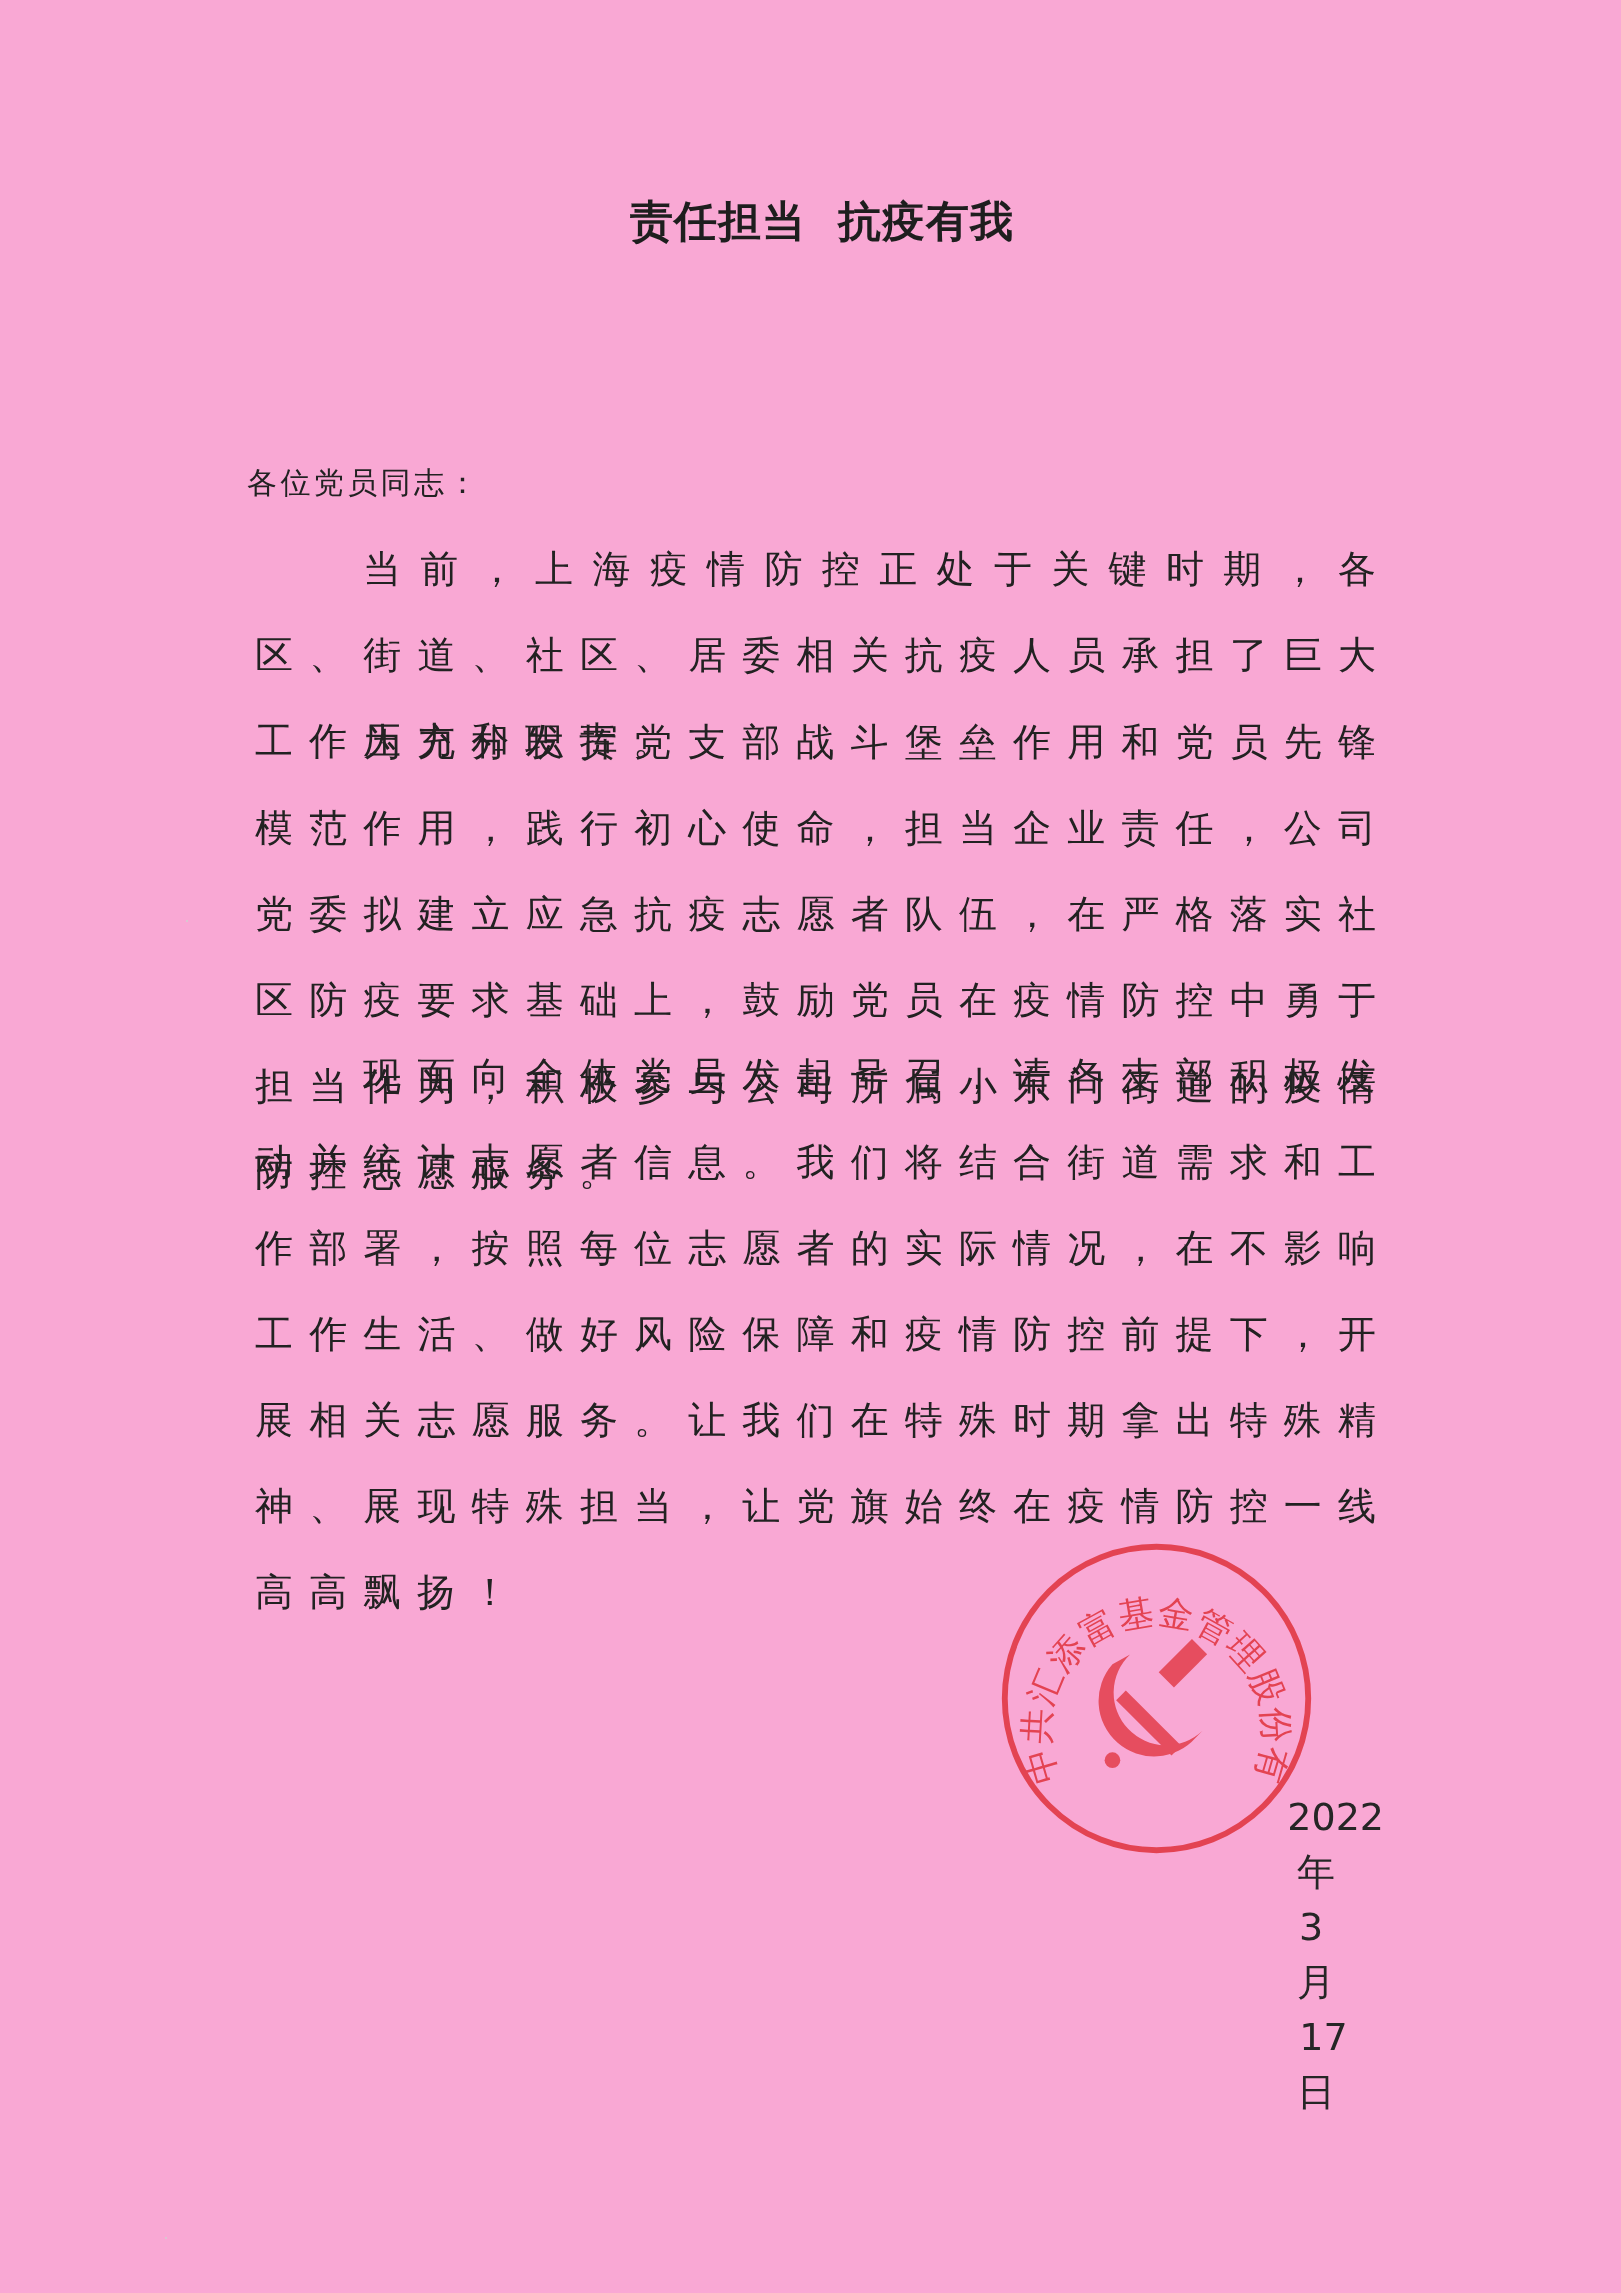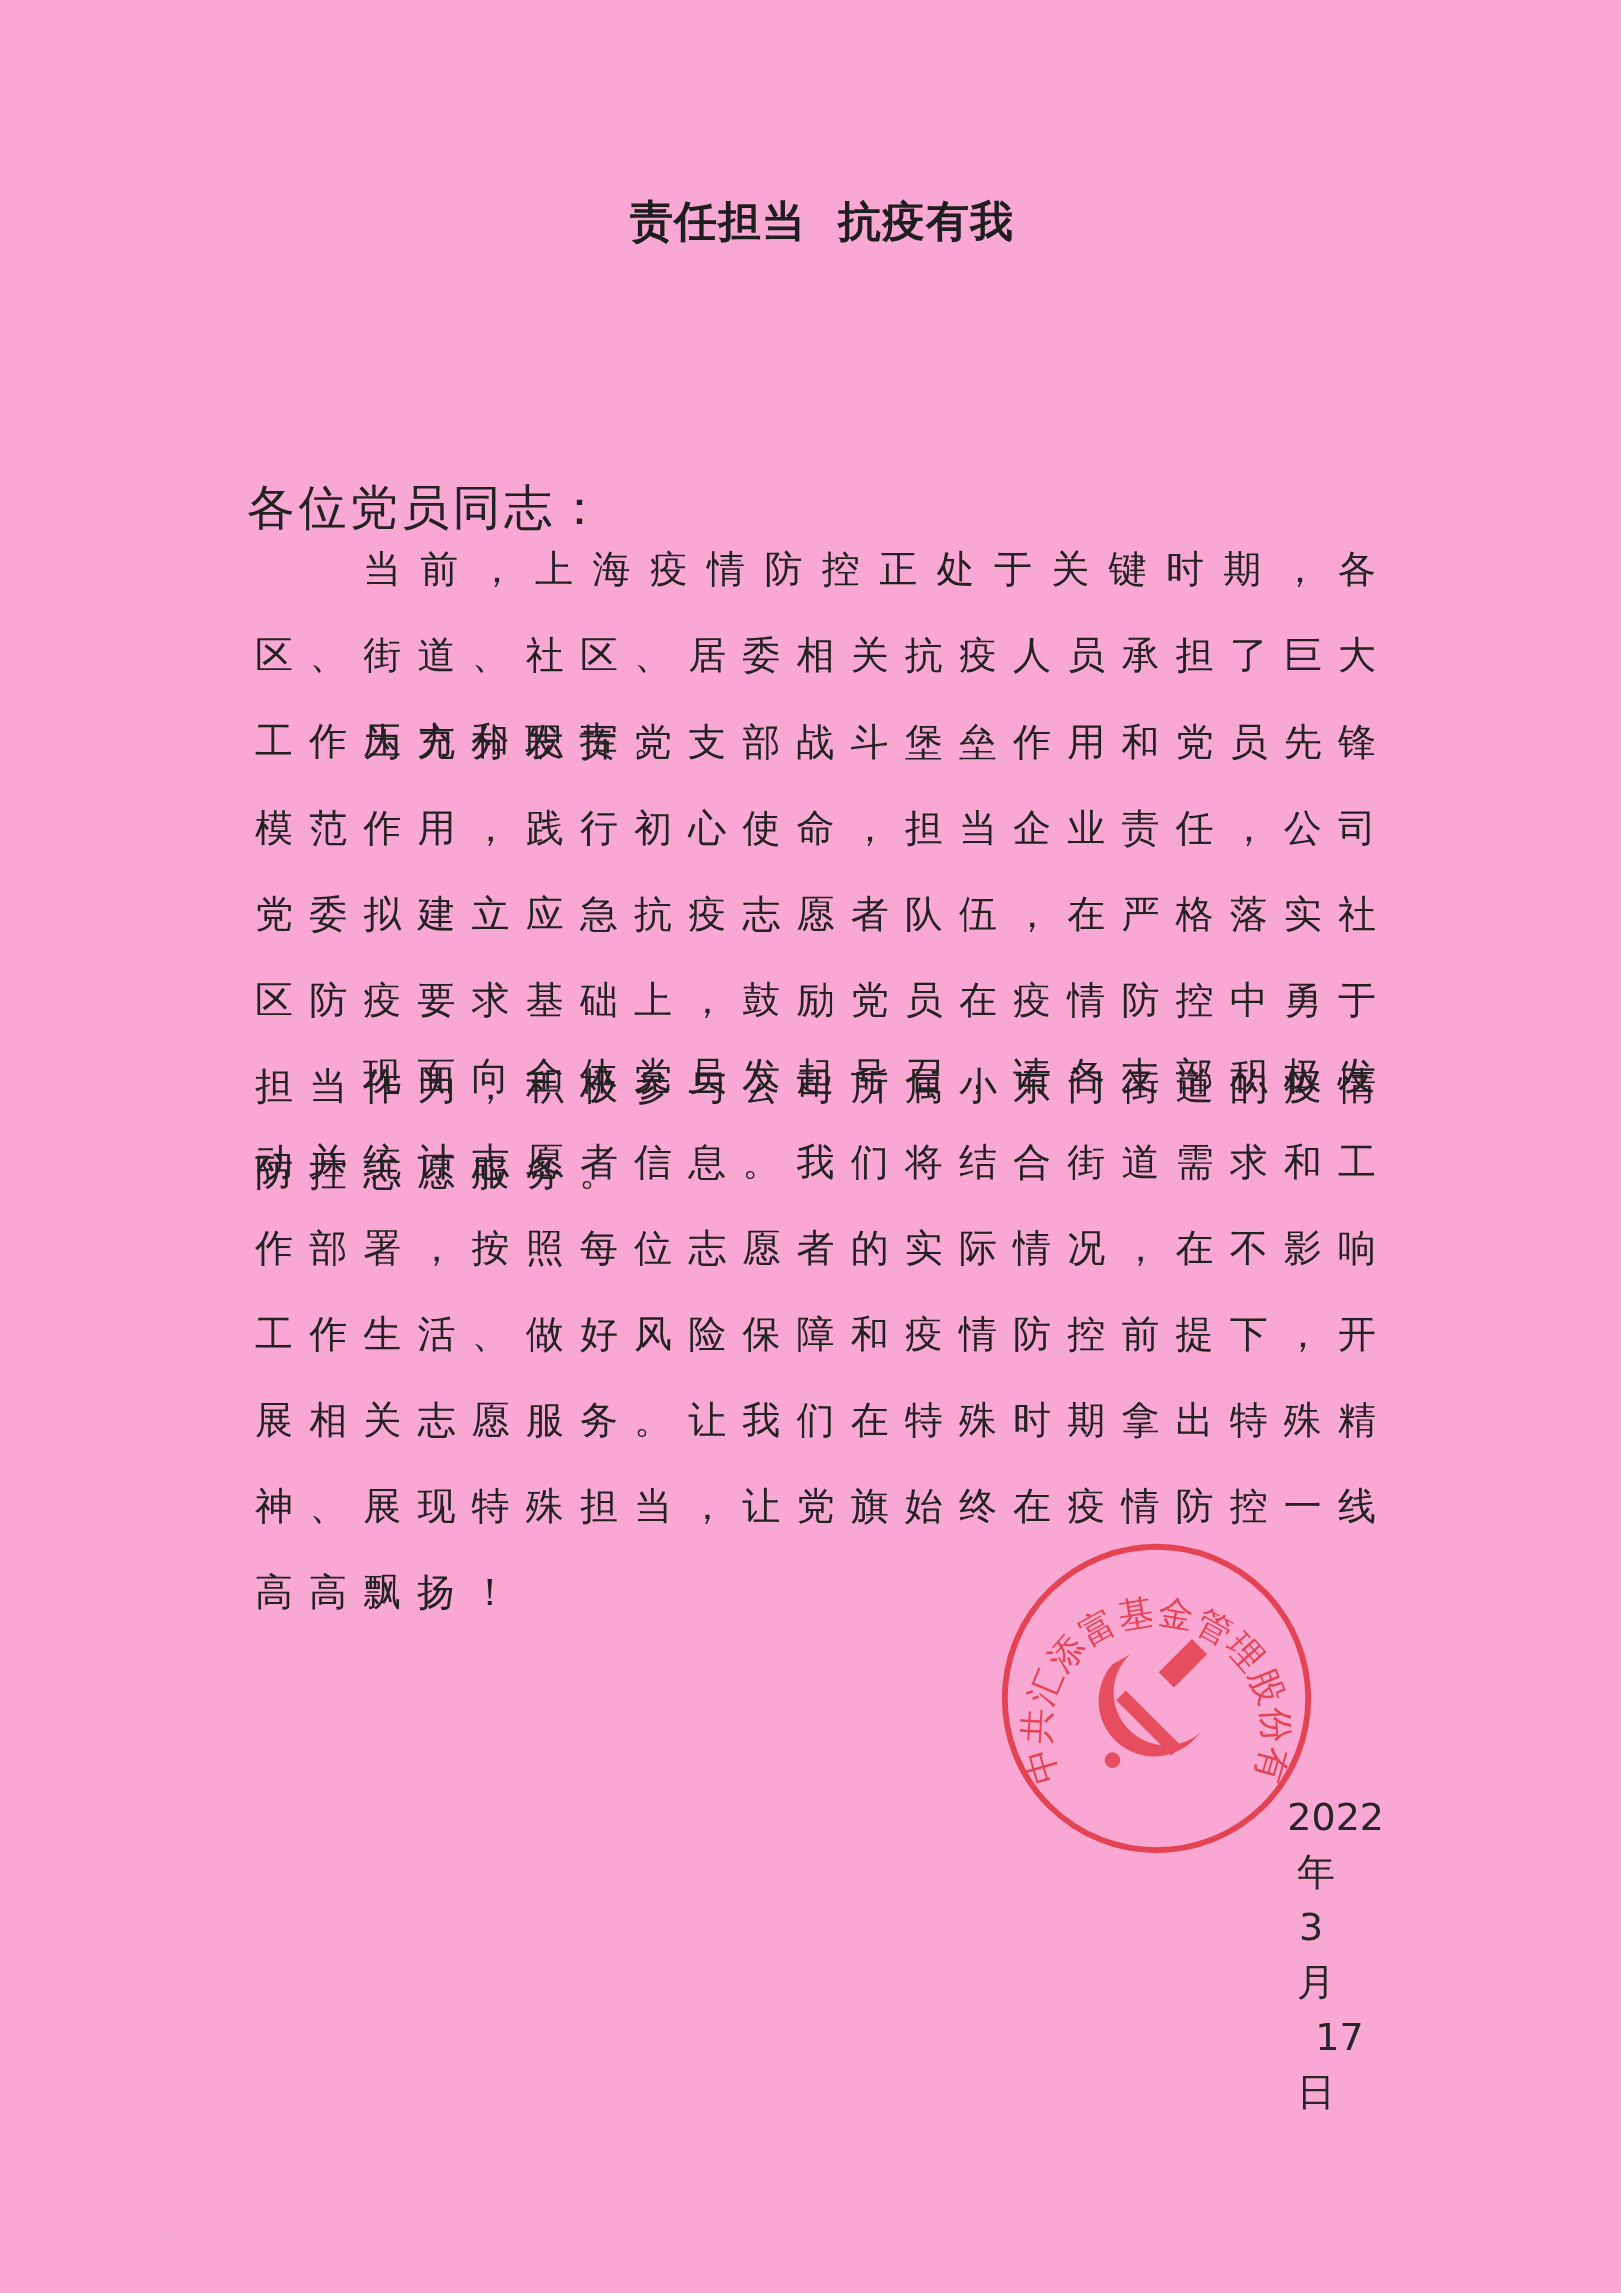--- a/index.html
+++ b/index.html
@@ -49,22 +49,22 @@
       left: 255px;
       width: 1137px;
       font-size: 38px;
       color: #222222;
       line-height: 86px;
       letter-spacing: 16px;
     }
     .salutation {
       position: absolute;
       left: 247px;
-      top: 464px;
-      font-size: 48px;
+      top: 440px;
+      font-size: 30px;
       line-height: 86px;
       letter-spacing: 3.4px;
       white-space: pre;
     }
     .para {
       margin: 0;
       text-indent: 108px;
       text-align: justify;
       text-align-last: left;
     }
@@ -144,20 +144,20 @@
       <circle cx="120" cy="228" r="8"></circle>
     </g>
   </svg>
 
 
   <div class="date">
     <span>2022</span>
     <span style="margin-left:9.8px">年</span>
     <span style="margin-left:11.8px">3</span>
     <span style="margin-left:9.8px">月</span>
-    <span style="margin-left:28px">17</span>
+    <span style="margin-left:12px">17</span>
     <span style="margin-left:9.8px">日</span>
   </div>
 
   <div class="speck" style="left:186px; top:920px;"></div>
   <div class="speck" style="left:165px; top:2237px;"></div>
 </div>
 
 
 </body></html>

